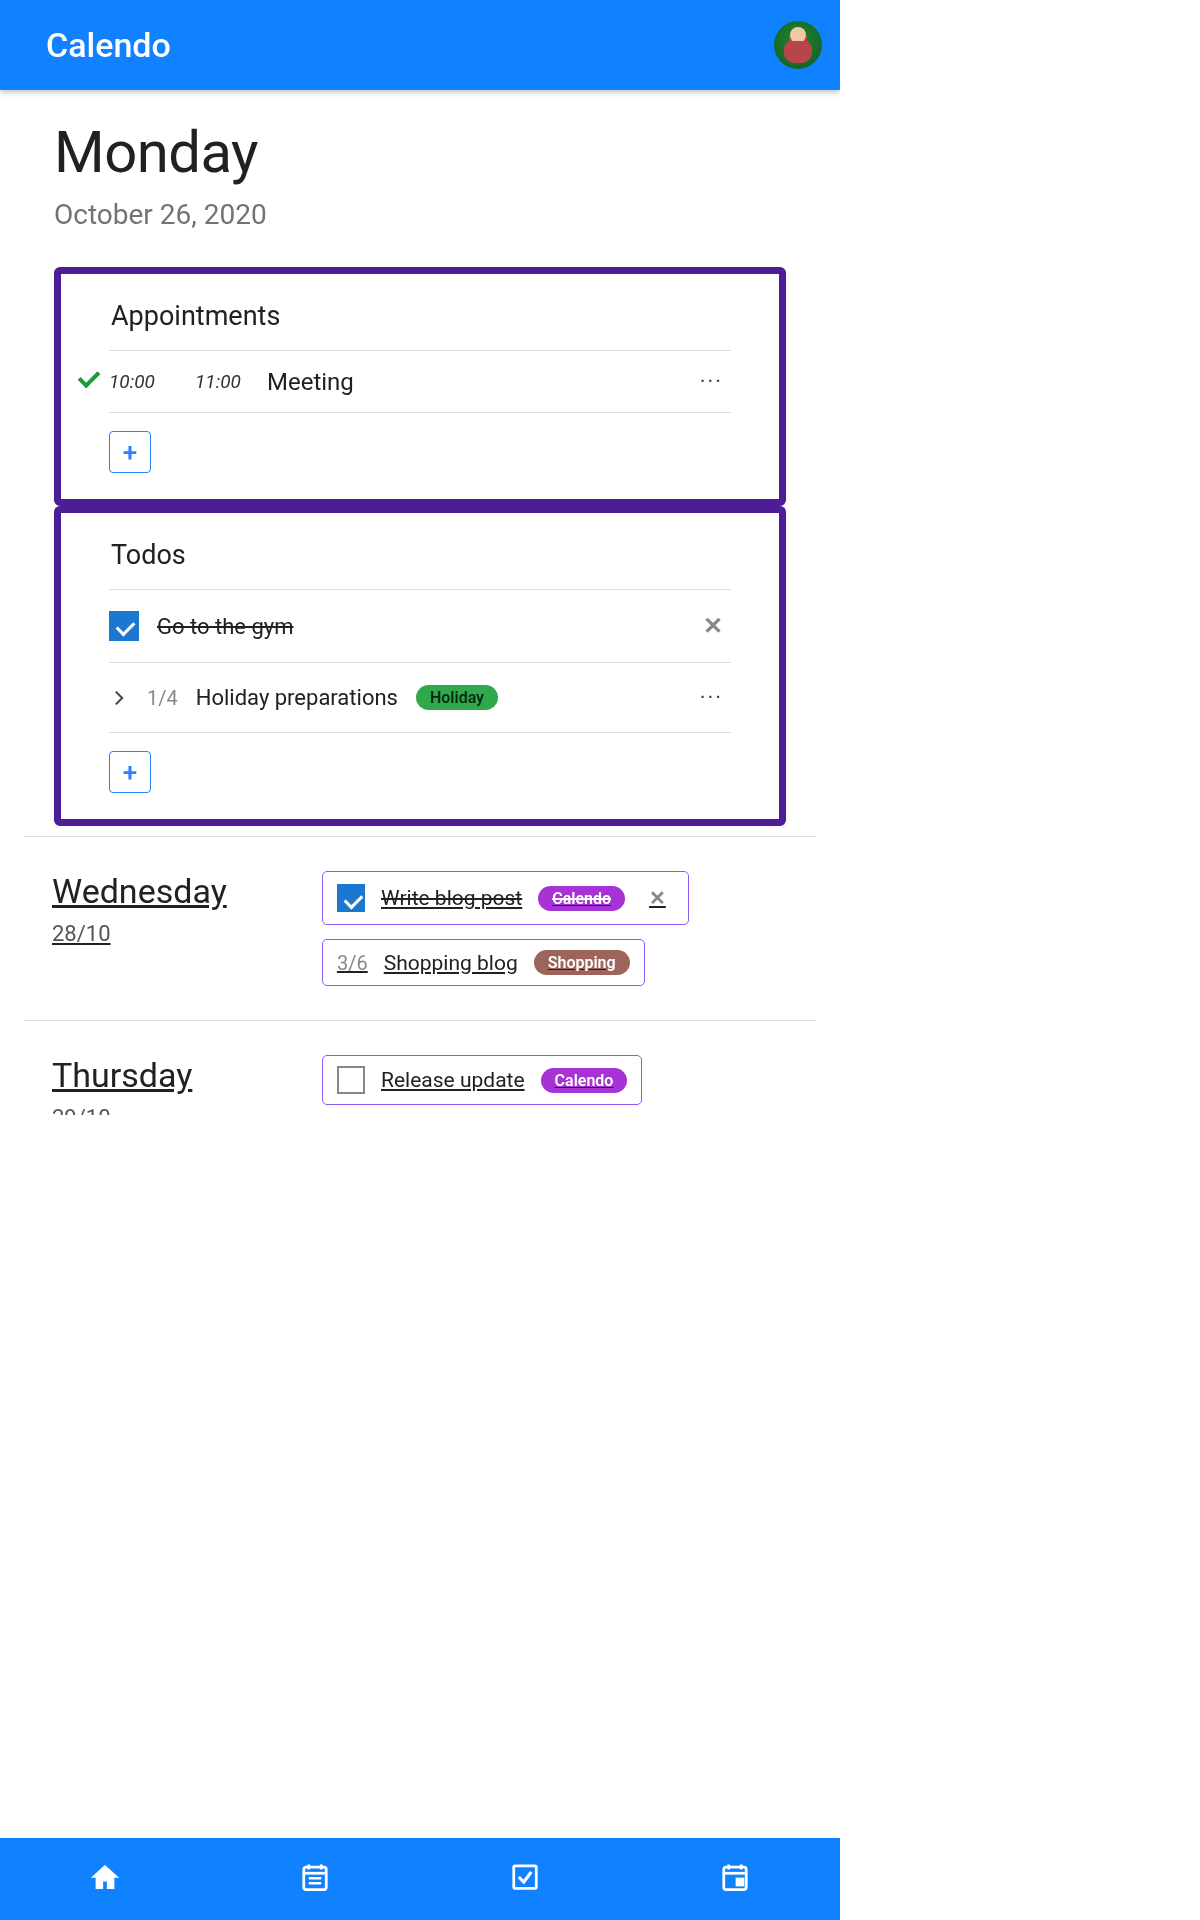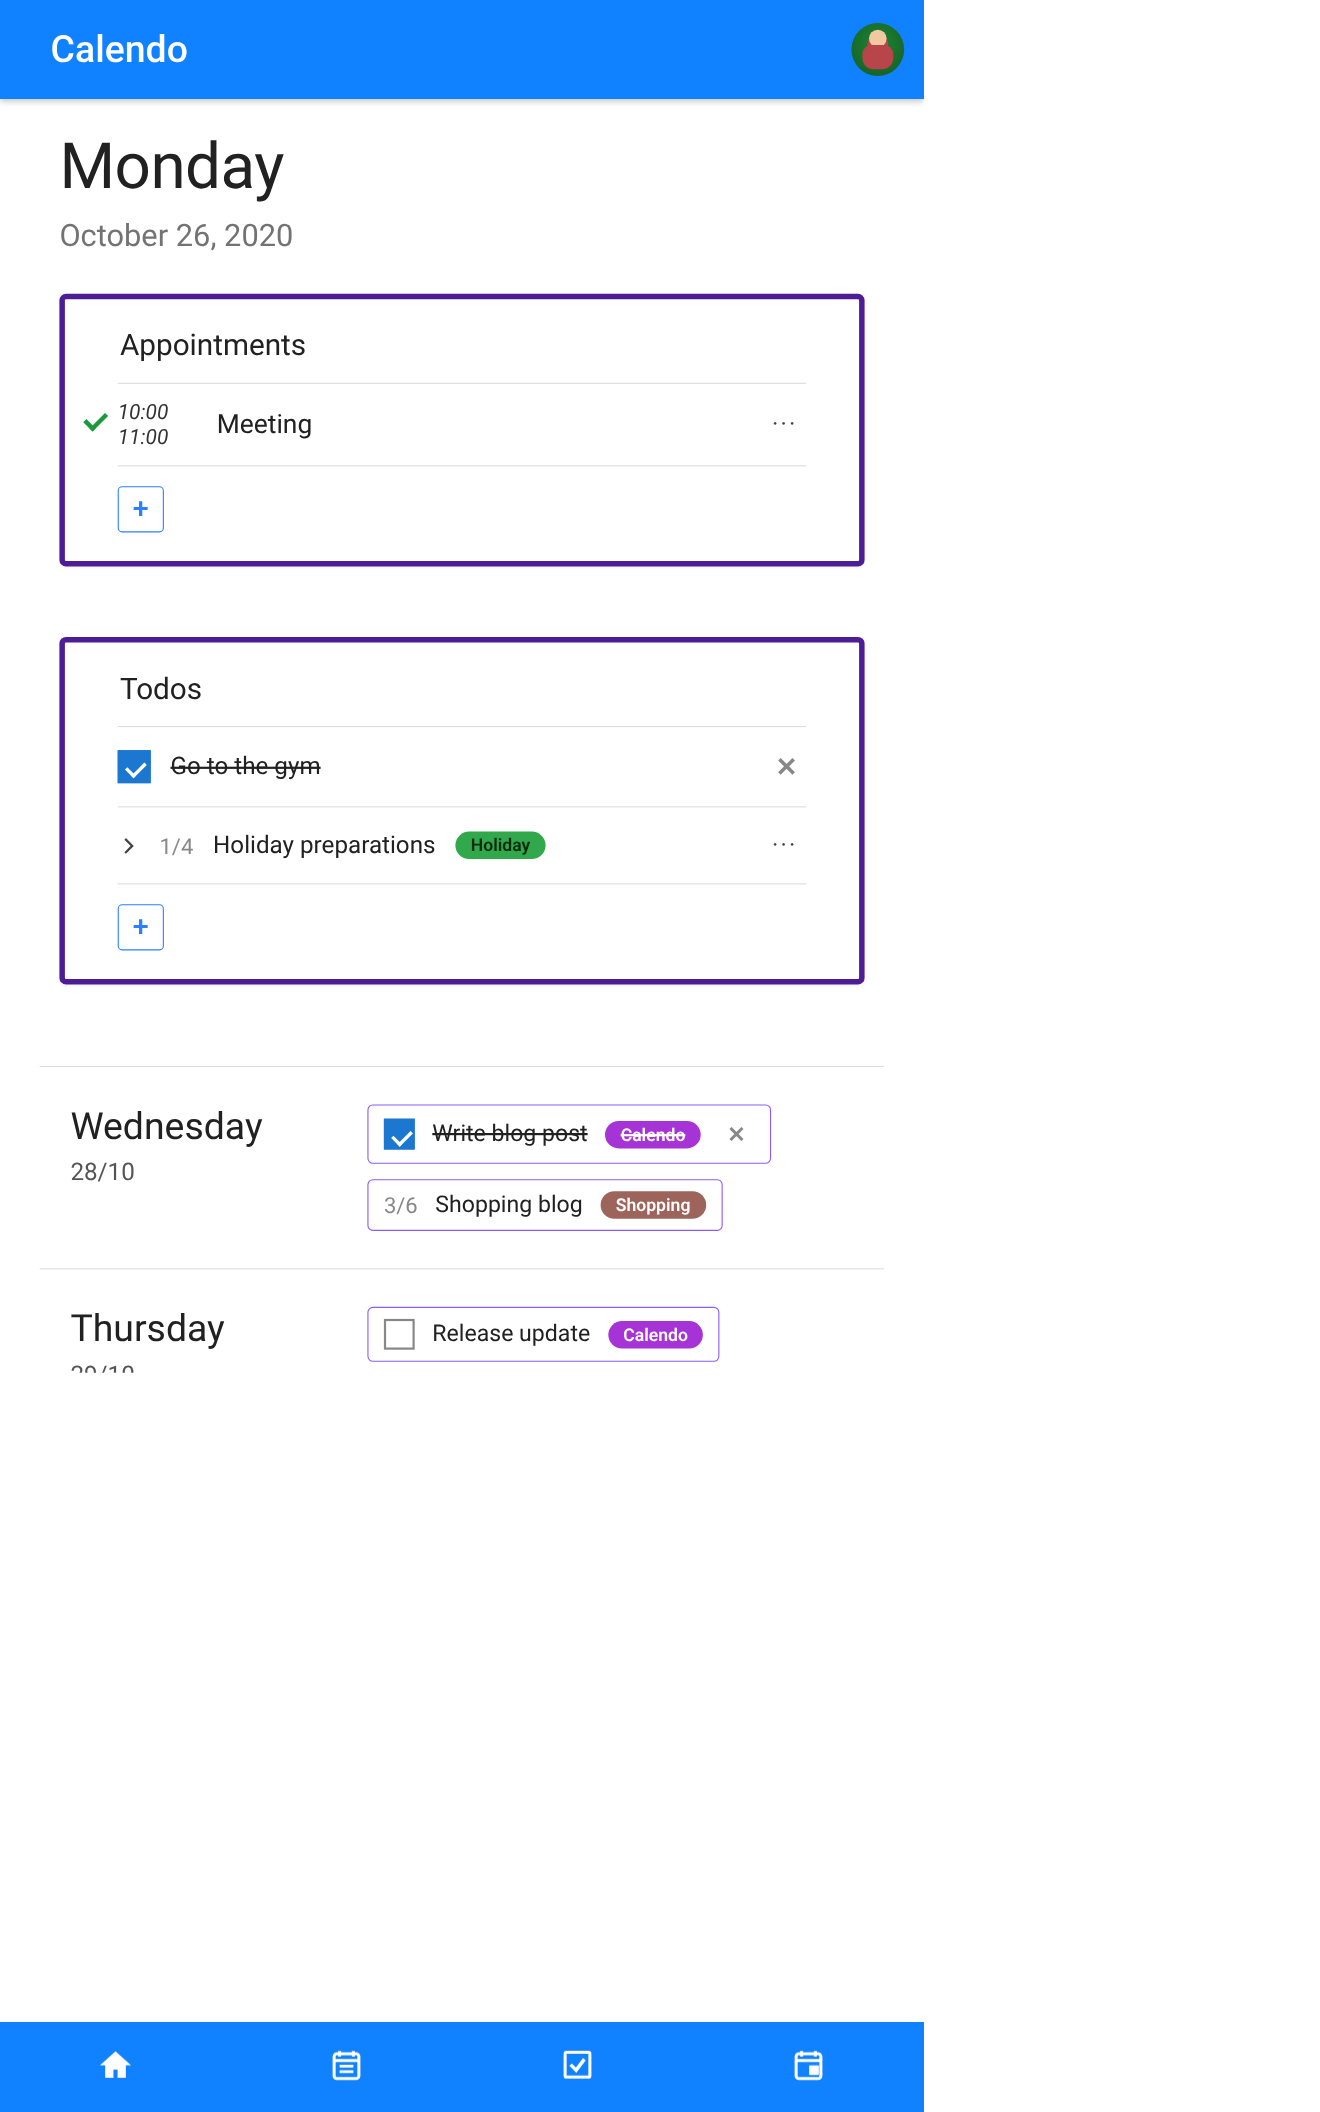--- a/index.html
+++ b/index.html
@@ -62,24 +62,23 @@
       letter-spacing: -0.5px;
       margin-bottom: 12px;
     }
     .day-date {
       font-size: 28px;
       font-weight: 400;
       color: #737373;
       margin-bottom: 36px;
     }
     .card {
-      border: 5px solid #4c1d95;
+      border: 7px solid #4c1d95;
       border-radius: 6px;
       padding: 26px 48px 26px 48px;
-      margin-bottom: 64px;
       box-shadow: 0 1px 3px rgba(0,0,0,0.06);
     }
     .card-title {
       font-size: 27px;
       font-weight: 400;
       padding: 0 0 18px 2px;
       border-bottom: 1px solid #ddd;
     }
     .appt-row {
       display: flex;
@@ -102,25 +101,26 @@
       display: block;
       width: 16px;
       height: 8px;
       border-left: 4px solid #1a9a3b;
       border-bottom: 4px solid #1a9a3b;
       transform: rotate(-45deg);
       margin-top: 4px;
     }
     .appt-times {
       display: flex;
-      flex-direction: column;
+      flex-direction: row;
       font-style: italic;
       font-size: 19px;
       color: #333;
       min-width: 64px;
+      gap: 40px;
     }
     .appt-title {
       font-size: 24px;
       margin-left: 12px;
     }
     .more-dots {
       margin-left: auto;
       font-size: 22px;
       letter-spacing: 2px;
       color: #444;
@@ -207,21 +207,22 @@
       color: #fff;
       font-size: 16px;
       font-weight: 600;
       vertical-align: middle;
     }
     .tag-green { background: #31a84c; color: #083311; }
     .tag-purple { background: #a633d6; }
     .tag-brown { background: #9c645b; }
     .tag-green { color: #052b0e; }
     .upcoming {
-      padding: 0 36px;
+      padding: 0 24px;
+      text-decoration: underline;
     }
     .upcoming-day {
       display: flex;
       gap: 40px;
       padding: 34px 28px 34px 28px;
       border-bottom: 1px solid #ddd;
       align-items: flex-start;
     }
     .upcoming-day-header {
       min-width: 230px;

